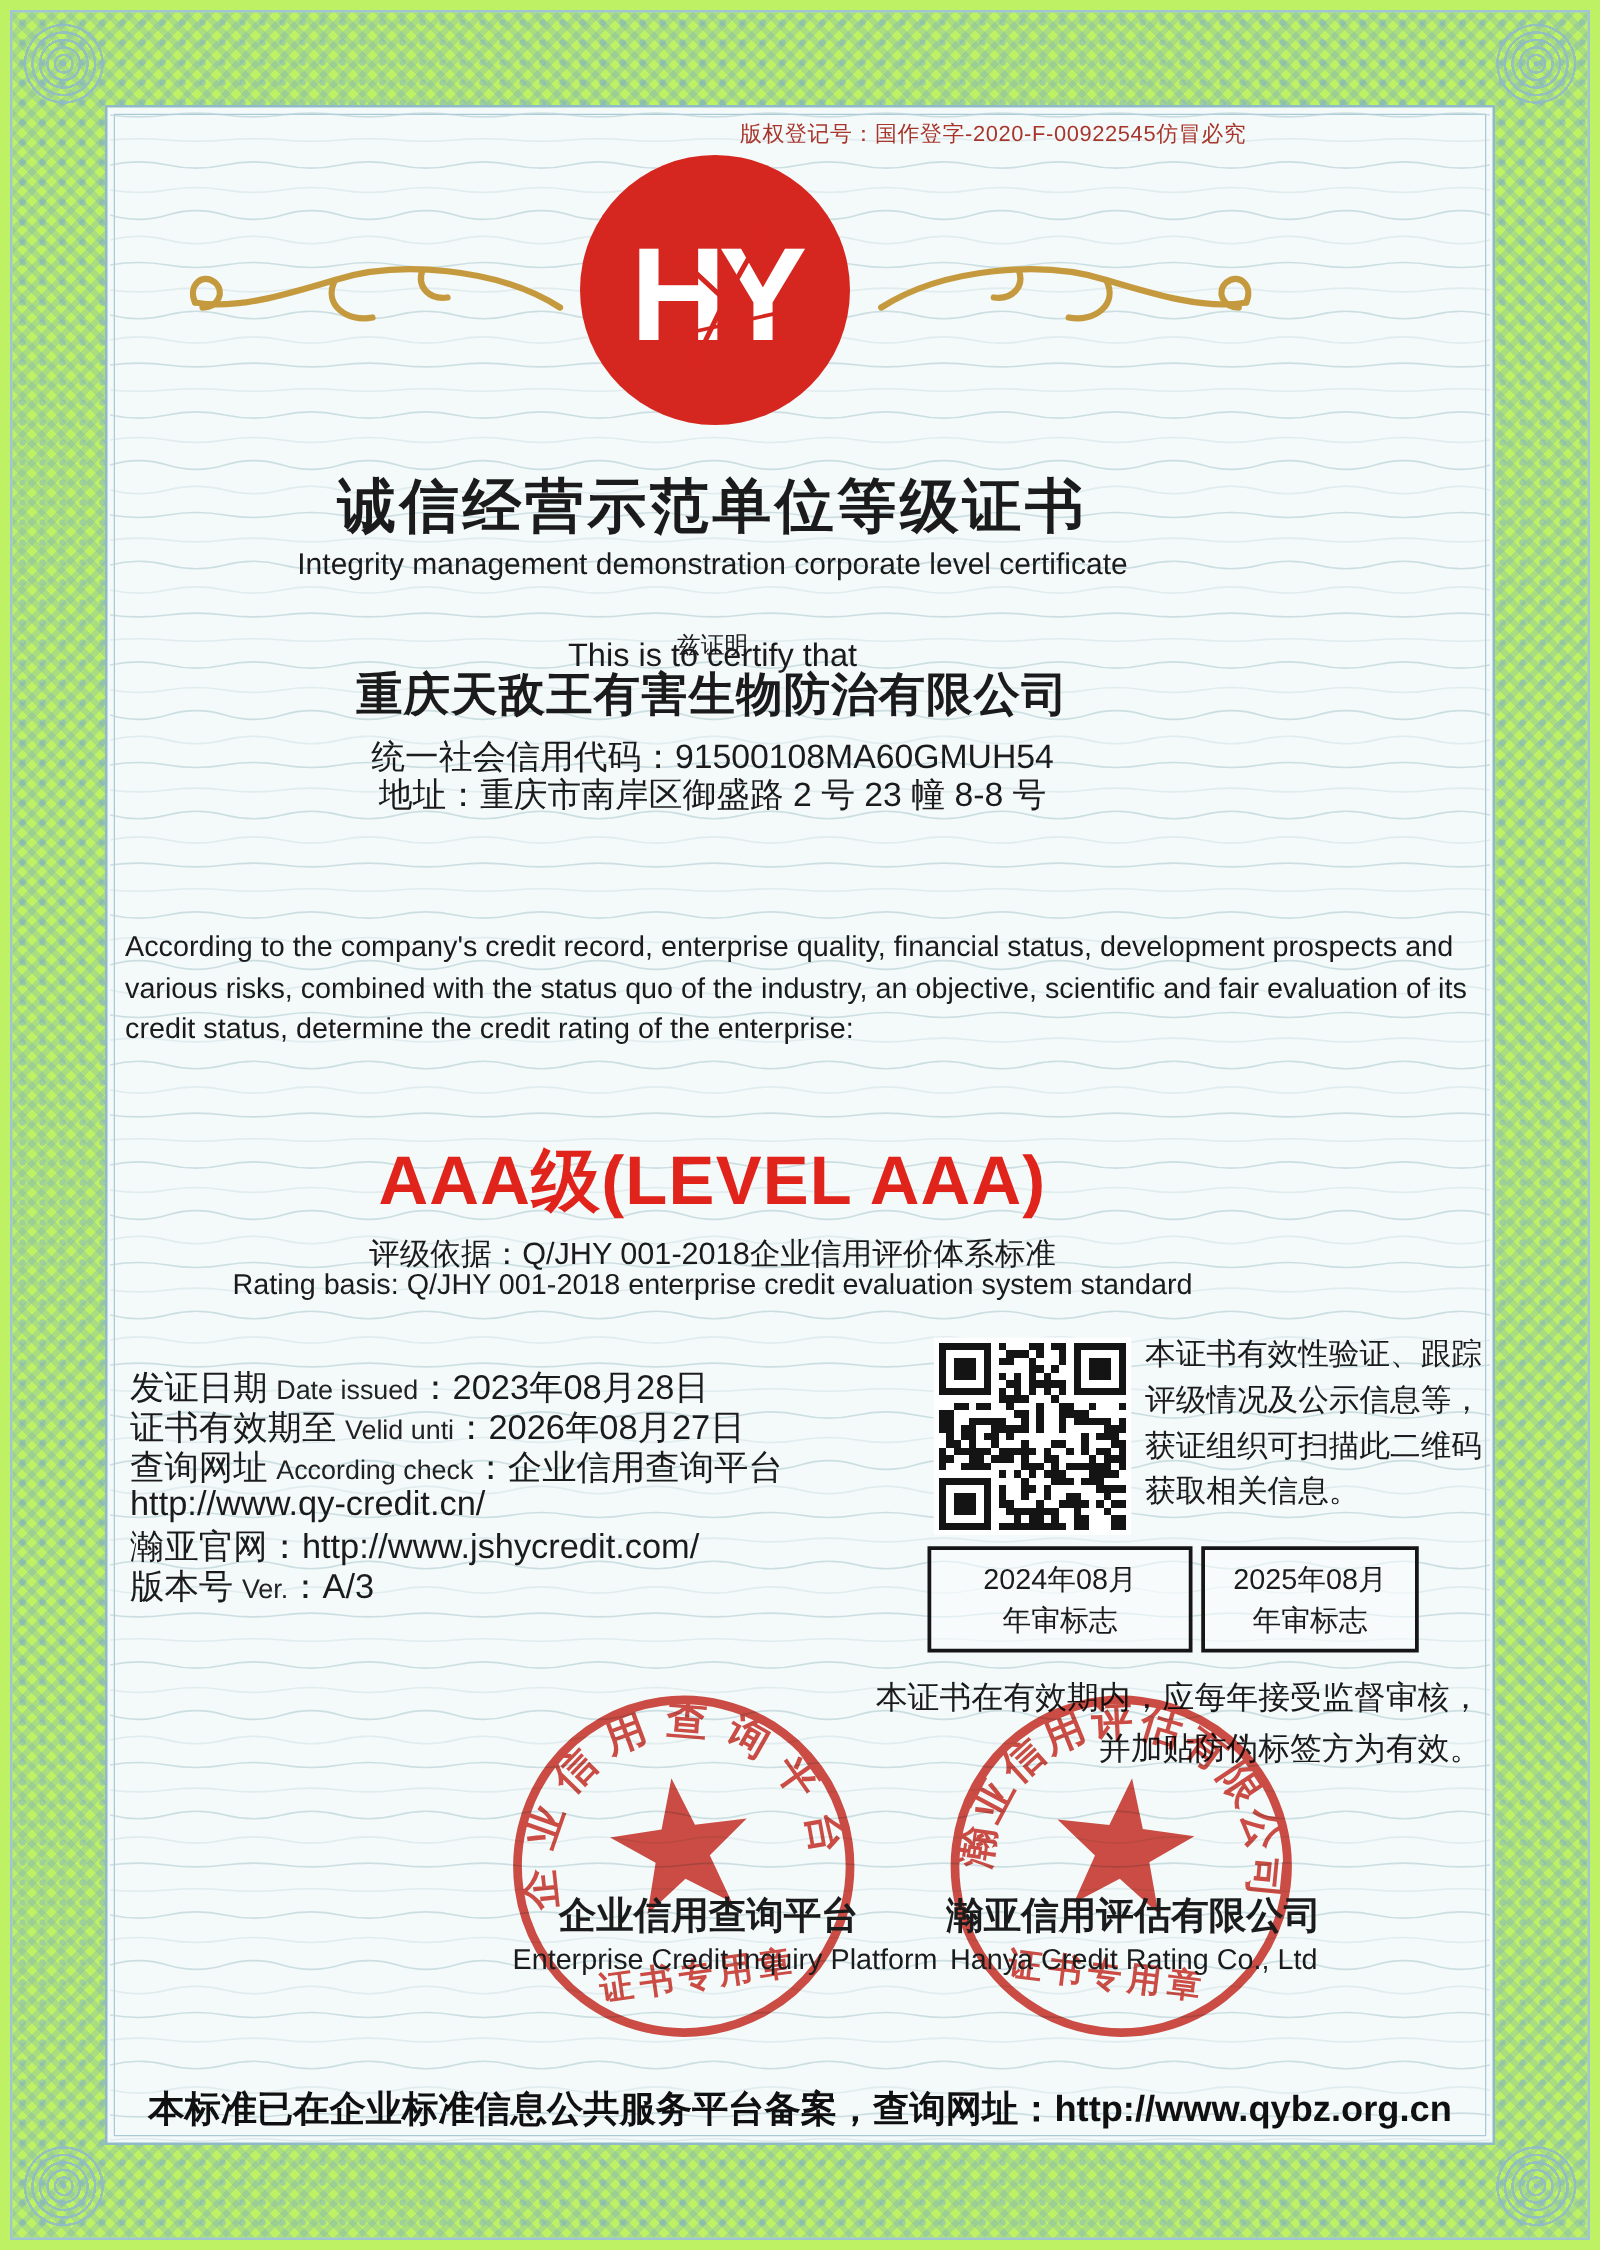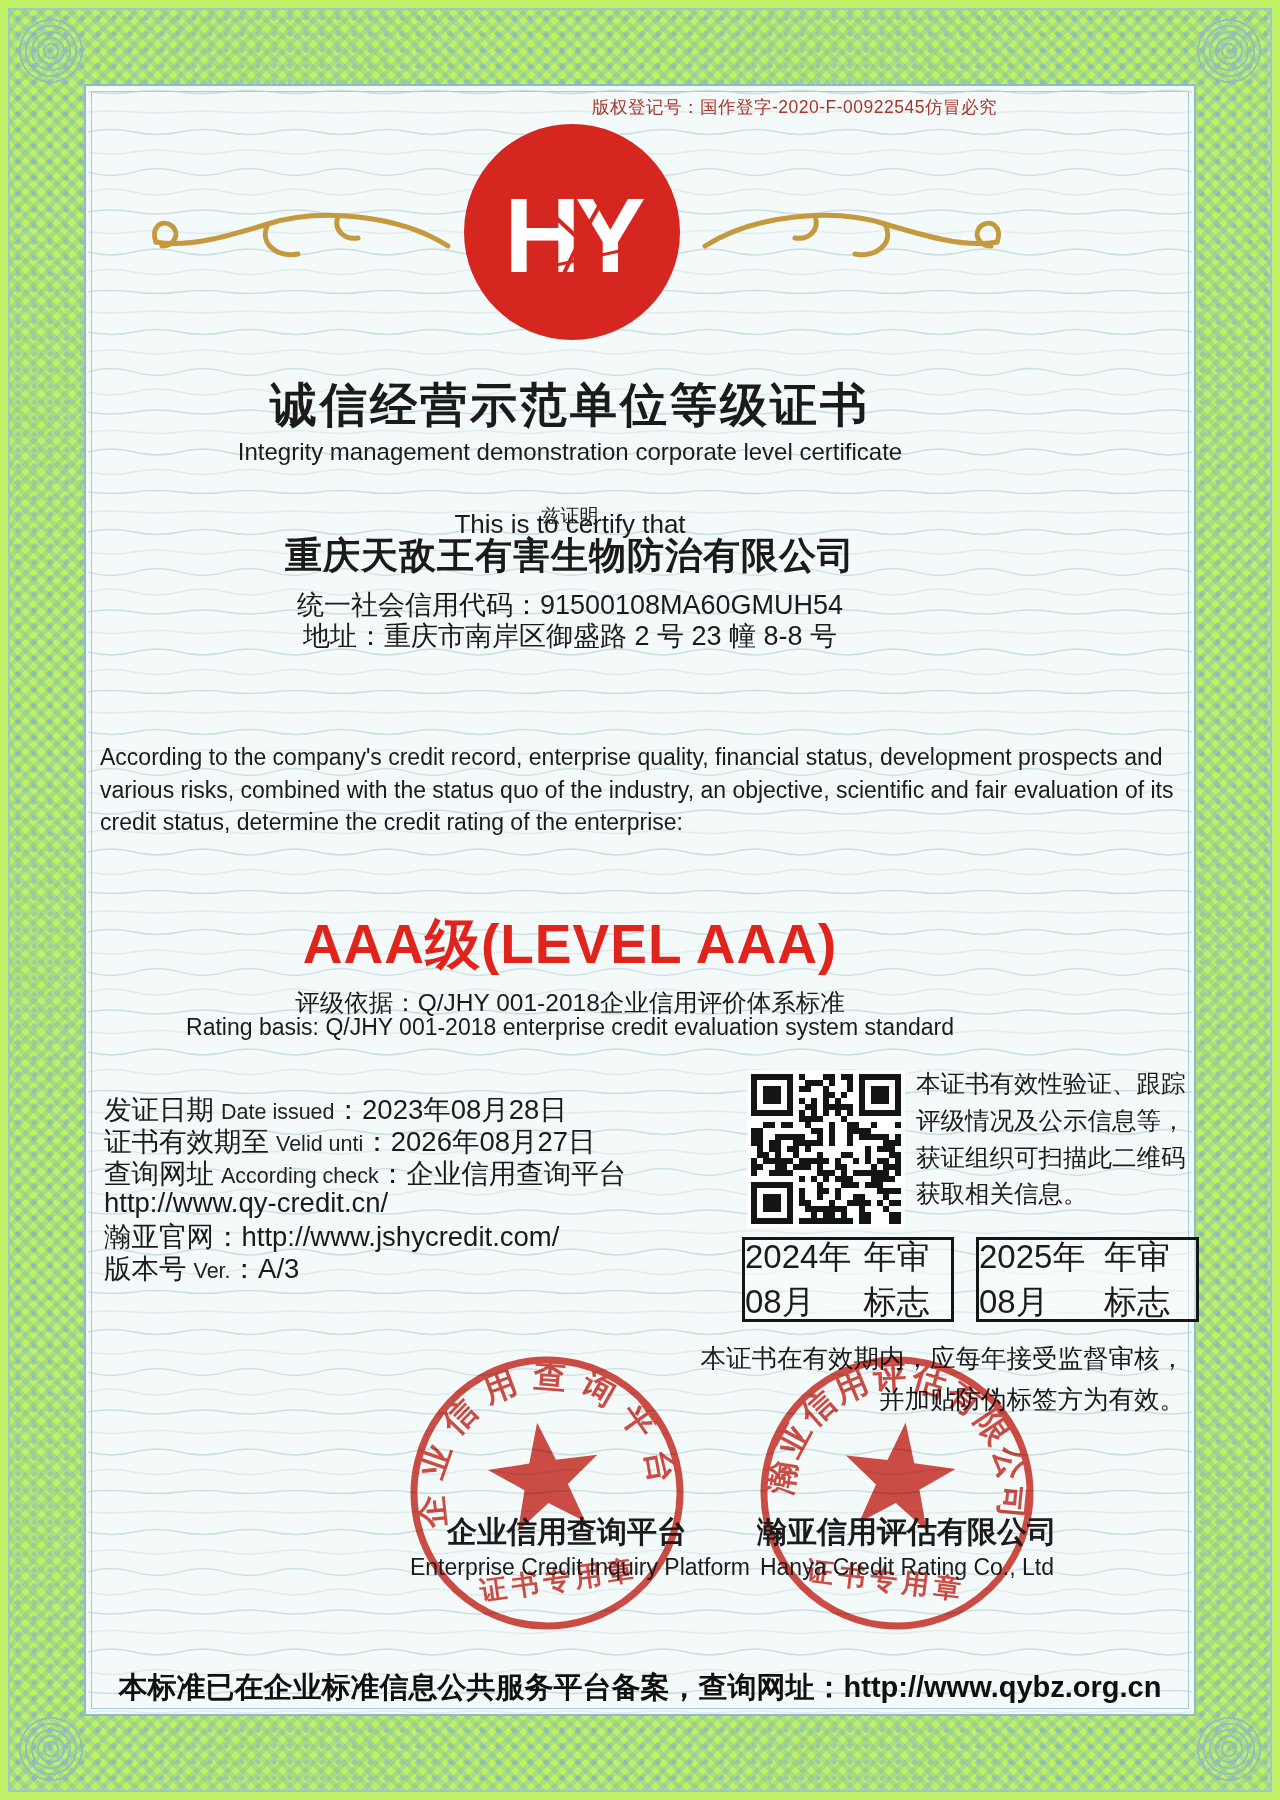--- a/index.html
+++ b/index.html
@@ -48,23 +48,23 @@
   .level{top:908px;font-size:55px;font-weight:800;color:#e0241b;letter-spacing:1px;}
   .basis-zh{top:986px;font-size:24.5px;}
   .basis-en{top:1014px;font-size:23px;}
   .details{position:absolute;left:104px;top:1092px;}
   .drow{display:flex;align-items:baseline;height:31.8px;white-space:nowrap;}
   .dzh{font-size:27.5px;} .den{font-size:21.5px;margin-left:7px;color:#222;} .dval{font-size:27.5px;}
   .qr{position:absolute;left:747px;top:1070px;width:158px;height:158px;background:#fff;padding:4px;box-sizing:border-box;}
   .qr svg{width:100%;height:100%;fill:#141414;shape-rendering:crispEdges;}
   .qrtext{position:absolute;left:916px;top:1066px;width:276px;font-size:24.5px;line-height:36.8px;}
   .badge{position:absolute;top:1237px;height:85px;border:3px solid #161616;background:rgba(250,253,253,.55);
-         display:flex;flex-direction:row;align-items:center;justify-content:center;gap:2px;
-         font-size:33px;box-sizing:border-box;}
-  .b1{left:742px;width:212px;} .b2{left:961px;width:223px;margin-left:15px;}
+         display:flex;flex-direction:column;align-items:center;justify-content:center;gap:2px;
+         font-size:23px;box-sizing:border-box;}
+  .b1{left:742px;width:212px;} .b2{left:961px;width:174px;}
   .note{position:absolute;left:600px;top:1338px;width:585px;text-align:right;
         font-size:25.5px;line-height:41px;white-space:normal;}
   
   .seal{position:absolute;width:290px;height:290px;opacity:.9;mix-blend-mode:multiply;}
   .s1{left:402px;top:1348px;transform:rotate(-8deg);}
   .s2{left:752px;top:1348px;transform:rotate(7deg);}
   .sealring{fill:none;stroke:var(--seal-red);stroke-width:7;}
   .sealstar{fill:var(--seal-red);}
   .sealarctext{font-size:33px;font-weight:bold;fill:var(--seal-red);font-family:"Liberation Sans",sans-serif;}
   .sealstamp{font-size:27px;font-weight:bold;fill:var(--seal-red);letter-spacing:5px;font-family:"Liberation Sans",sans-serif;}

